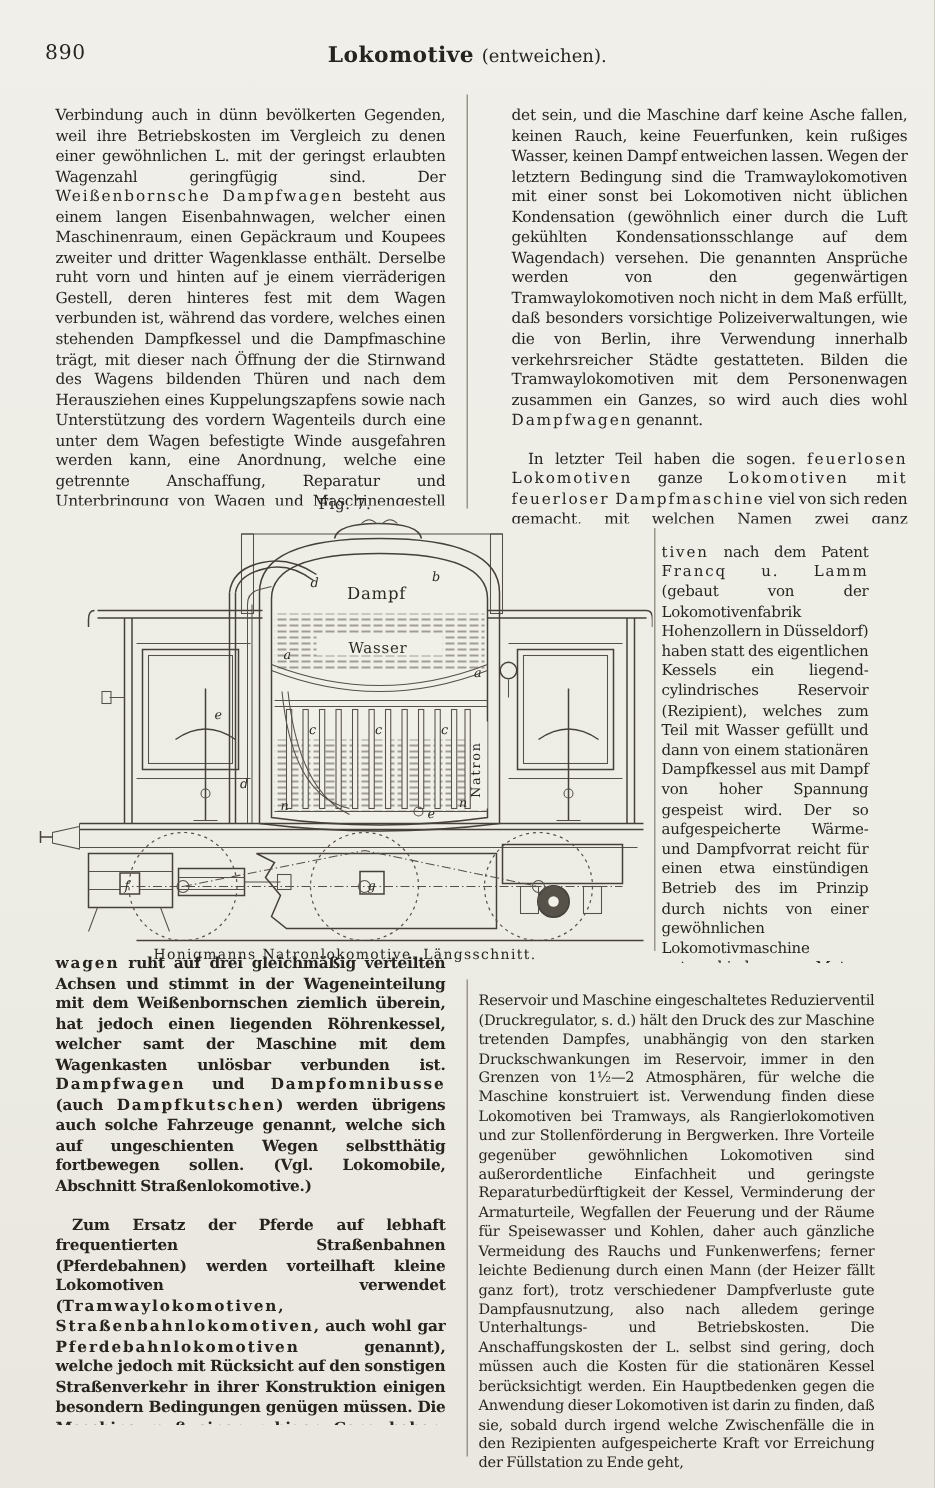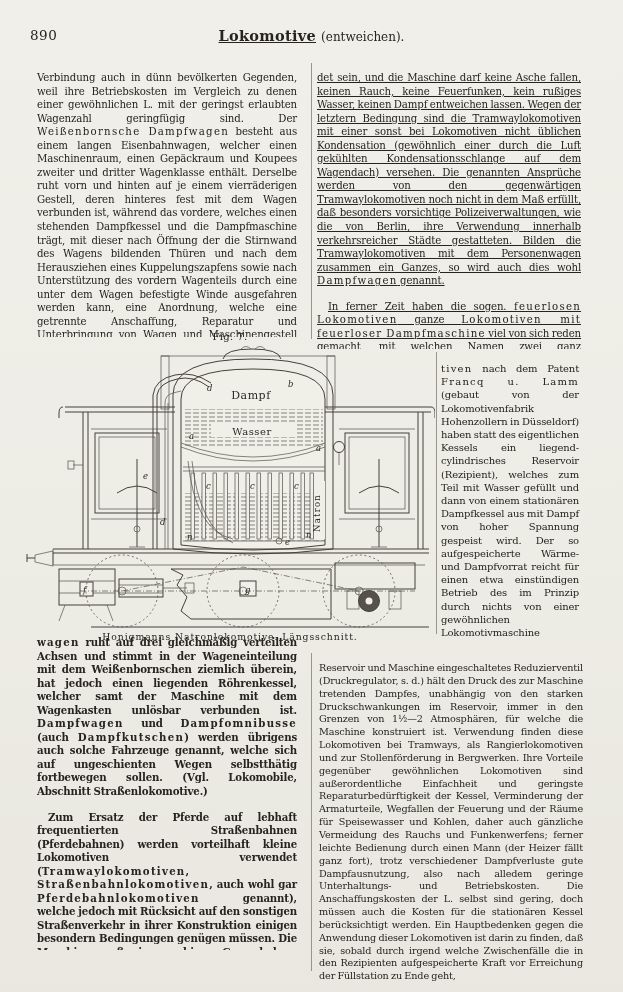--- a/index.html
+++ b/index.html
@@ -3,29 +3,29 @@
 <meta charset="utf-8">
 <style>
   html,body { margin:0; padding:0; background:#c9c6bd; }
   .page {
     position:relative; width:623px; height:992px; overflow:hidden;
     background:linear-gradient(180deg,#f0efe9 0%, #edece5 55%, #e9e7df 100%);
     font-family:"DejaVu Serif", serif; color:#272420;
   }
   .pagenum { position:absolute; left:30px; top:27px; font-size:13.5px; letter-spacing:.5px; }
   .header { position:absolute; top:26px; left:0; width:100%; text-align:center; white-space:nowrap; }
-  .header .t1 { font-size:14.5px; font-weight:bold; letter-spacing:.3px;text-decoration:underline; }
+  .header .t1 { font-size:14.5px; font-weight:bold; letter-spacing:.3px; }
   .header .t2 { font-size:12px; }
   .txtcol { position:absolute; text-align:justify; font-size:10.2px; line-height:13.55px;
             letter-spacing:-0.15px; word-spacing:-0.6px; overflow:hidden; }
   .txtcol p { margin:12px; }
   .txtcol p.indent { text-indent:11px; }
   .sp { letter-spacing:1.25px; }
   #col-tl { left:25px;  top:59px;  width:284px; height:278px; }
-  #col-tr { left:305px; top:59px;  width:288px; height:290px;text-decoration:underline; }
+  #col-tr { left:329px; top:59px;  width:288px; height:290px; }
   #col-nar{ left:429px; top:350px; width:162px; height:292px; font-size:10px; line-height:13.2px; }
   #col-bl { left:25px;  top:624px; width:284px; height:326px;font-weight:bold; }
   #col-br { left:307px; top:650px; width:288px; height:334px; font-size:9.7px; line-height:12.85px; }
   .vdiv { position:absolute; width:1px; background:#9a958b; }
   #div-top { left:311px; top:63px;  height:276px; }
   #div-mid { left:436px; top:352px; height:282px; }
   #div-bot { left:311px; top:653px; height:318px; }
   .figblock { position:absolute; left:25px; top:330px; width:410px; }
   .figlabel { text-align:center; font-size:10px; line-height:13px; letter-spacing:.4px; }
   .figcaption { text-align:center; font-size:9.3px; letter-spacing:.9px; margin-top:2px; }
@@ -50,21 +50,21 @@
     <span class="t1">Lokomotive</span>
     <span class="t2">(entweichen).</span>
   </div>
 
   <div class="txtcol" id="col-tl">
     <p><span>Verbindung auch in dünn bevölkerten Gegenden, weil ihre Betriebskosten im Vergleich zu denen einer gewöhnlichen L. mit der geringst erlaubten Wagenzahl geringfügig sind. Der </span><span class="sp">Weißenbornsche Dampfwagen</span><span> besteht aus einem langen Eisenbahnwagen, welcher einen Maschinenraum, einen Gepäckraum und Koupees zweiter und dritter Wagenklasse enthält. Derselbe ruht vorn und hinten auf je einem vierräderigen Gestell, deren hinteres fest mit dem Wagen verbunden ist, während das vordere, welches einen stehenden Dampfkessel und die Dampfmaschine trägt, mit dieser nach Öffnung der die Stirnwand des Wagens bildenden Thüren und nach dem Herausziehen eines Kuppelungszapfens sowie nach Unterstützung des vordern Wagenteils durch eine unter dem Wagen befestigte Winde ausgefahren werden kann, eine Anordnung, welche eine getrennte Anschaffung, Reparatur und Unterbringung von Wagen und Maschinengestell gestattet. Der </span><span class="sp">Belpairsche Dampf-</span></p>
   </div>
 
   <div class="txtcol" id="col-tr">
     <p><span>det sein, und die Maschine darf keine Asche fallen, keinen Rauch, keine Feuerfunken, kein rußiges Wasser, keinen Dampf entweichen lassen. Wegen der letztern Bedingung sind die Tramwaylokomotiven mit einer sonst bei Lokomotiven nicht üblichen Kondensation (gewöhnlich einer durch die Luft gekühlten Kondensationsschlange auf dem Wagendach) versehen. Die genannten Ansprüche werden von den gegenwärtigen Tramwaylokomotiven noch nicht in dem Maß erfüllt, daß besonders vorsichtige Polizeiverwaltungen, wie die von Berlin, ihre Verwendung innerhalb verkehrsreicher Städte gestatteten. Bilden die Tramwaylokomotiven mit dem Personenwagen zusammen ein Ganzes, so wird auch dies wohl </span><span class="sp">Dampfwagen</span><span> genannt.</span></p>
-    <p class="indent"><span>In ferner Zeit haben die sogen. </span><span class="sp">feuerlosen Lokomotiven</span><span> ganze </span><span class="sp">Lokomotiven mit feuerloser Dampfmaschine</span><span> viel von sich reden gemacht, mit welchen Namen zwei ganz verschiedene Lokomotivsysteme belegt werden. Die </span><span class="sp">feuerlosen Lokomo-</span></p>
+    <p class="indent"><span>In letzter Teil haben die sogen. </span><span class="sp">feuerlosen Lokomotiven</span><span> ganze </span><span class="sp">Lokomotiven mit feuerloser Dampfmaschine</span><span> viel von sich reden gemacht, mit welchen Namen zwei ganz verschiedene Lokomotivsysteme belegt werden. Die </span><span class="sp">feuerlosen Lokomo-</span></p>
   </div>
 
   <div class="vdiv" id="div-top"></div>
   <div class="vdiv" id="div-mid"></div>
   <div class="vdiv" id="div-bot"></div>
 
   <div class="figblock">
     <div class="figlabel">Fig. 7.</div>
 
     <svg width="410" height="286" viewBox="0 0 410 286">

